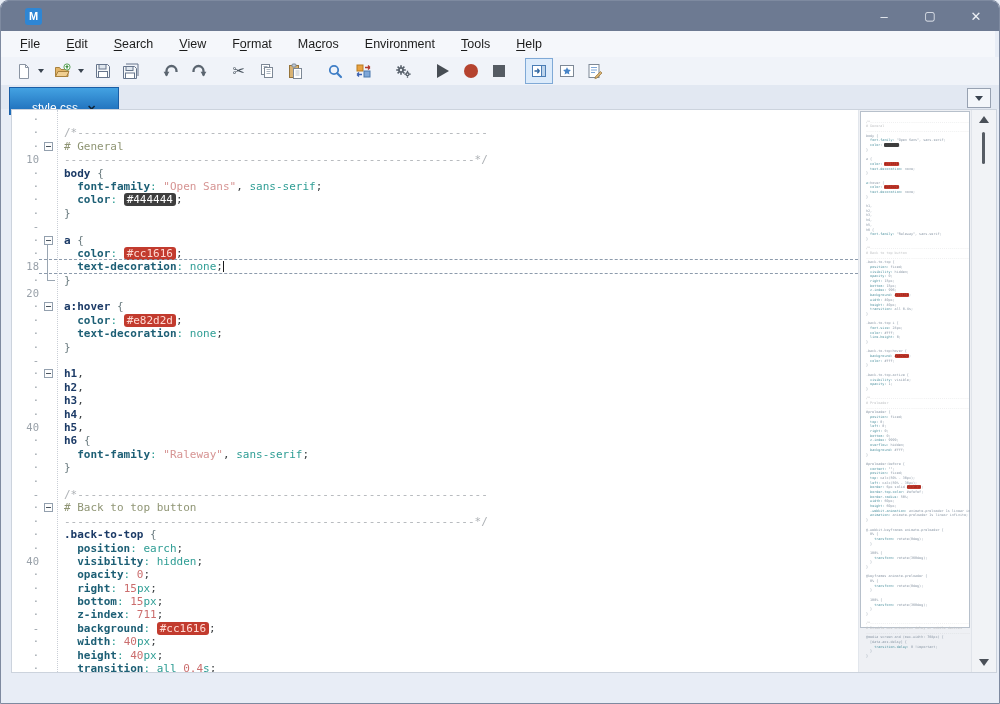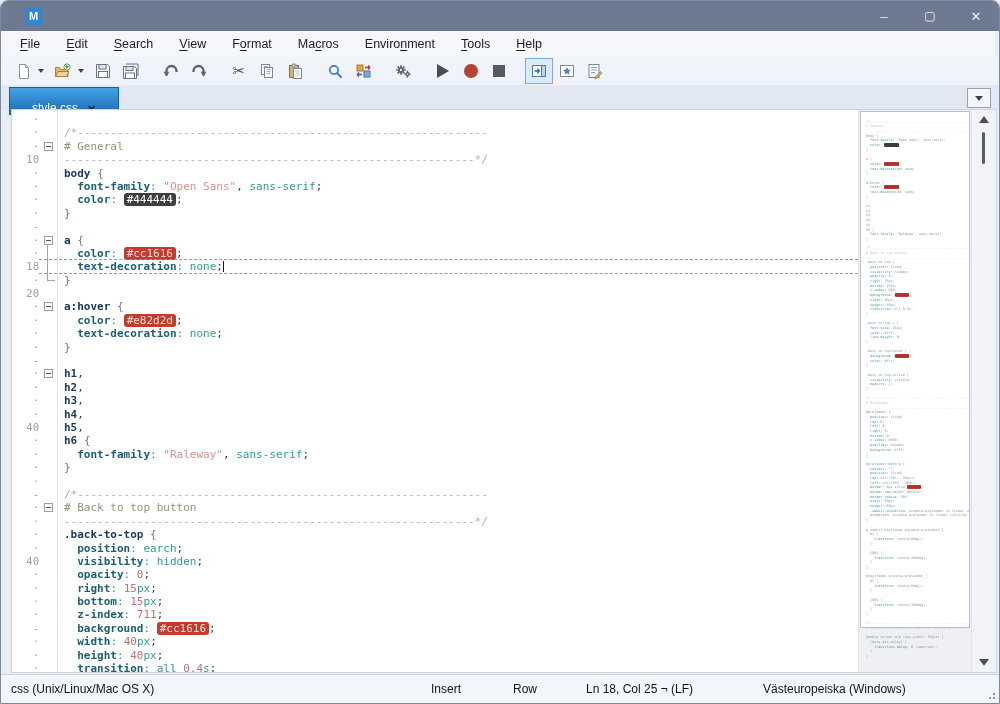--- a/index.html
+++ b/index.html
@@ -447,26 +447,14 @@
         </div>
     </div>
 
     <div class="vscroll">
       <div class="sc-up"></div>
       <div class="sc-thumb"></div>
       <div class="sc-down"></div>
     </div>
   </div>
 
-  <div class="statusbar">
-    <div class="st st-mode">css (Unix/Linux/Mac OS X)</div>
-    <div class="st st-insert">Insert</div>
-    <div class="st st-row">Row</div>
-    <div class="st st-pos">Ln 18, Col 25 ¬ (LF)</div>
-    <div class="st st-enc">Västeuropeiska (Windows)</div>
-    <div class="grip">
-      <i style="right:0;bottom:0;"></i>
-        <i style="right:4px;bottom:0;"></i>
-        <i style="right:0;bottom:4px;"></i>
-    </div>
-  </div>
 
 </div>
 
 </body></html>

